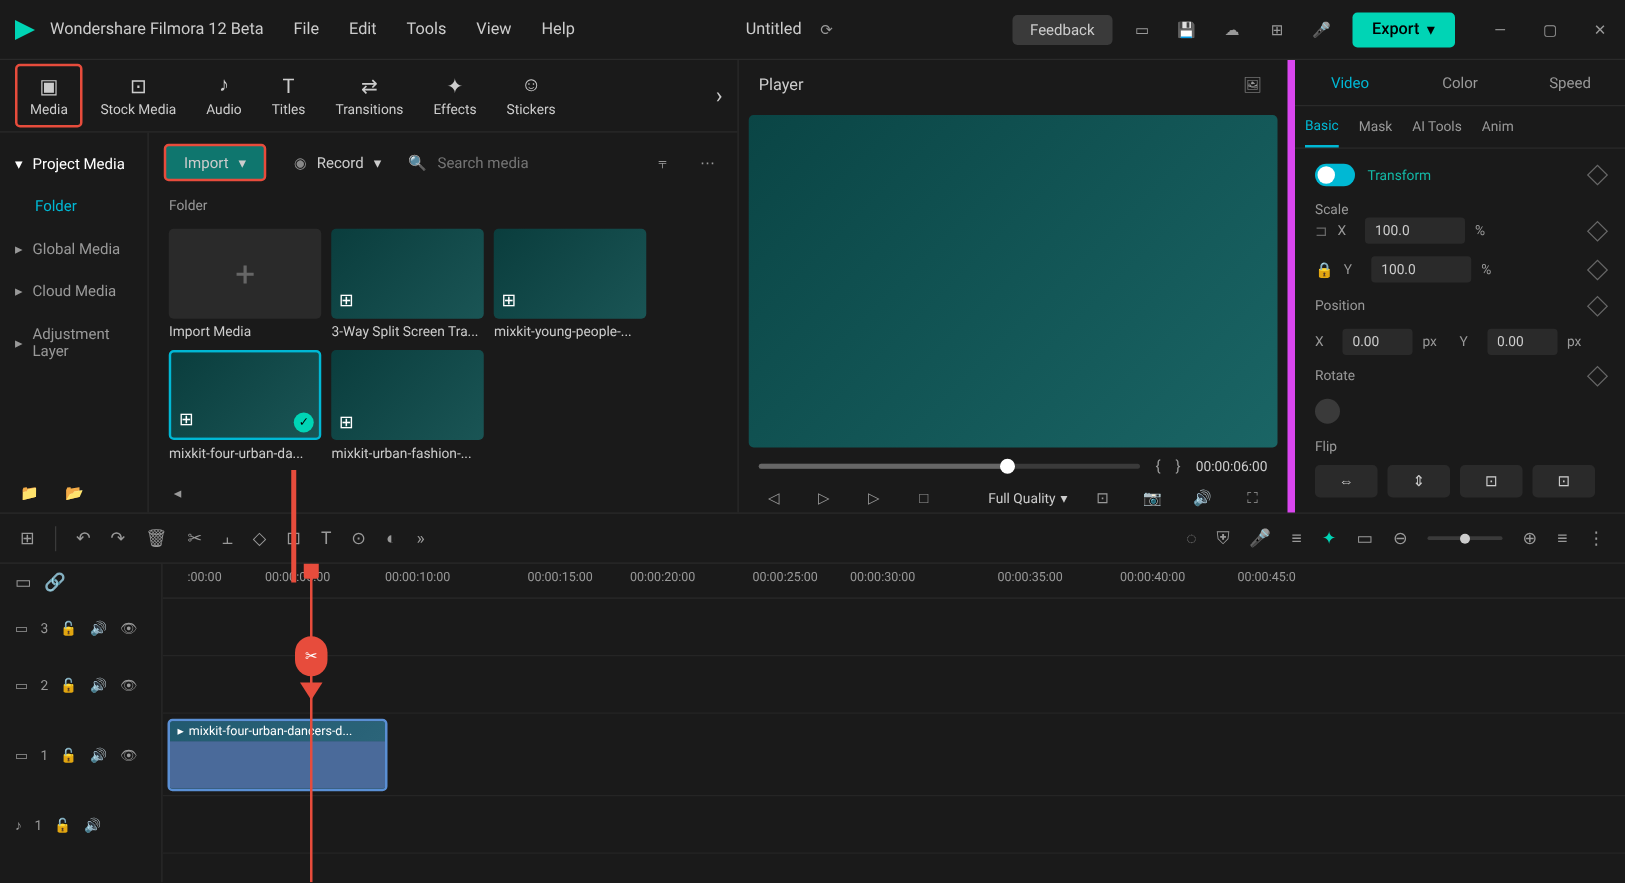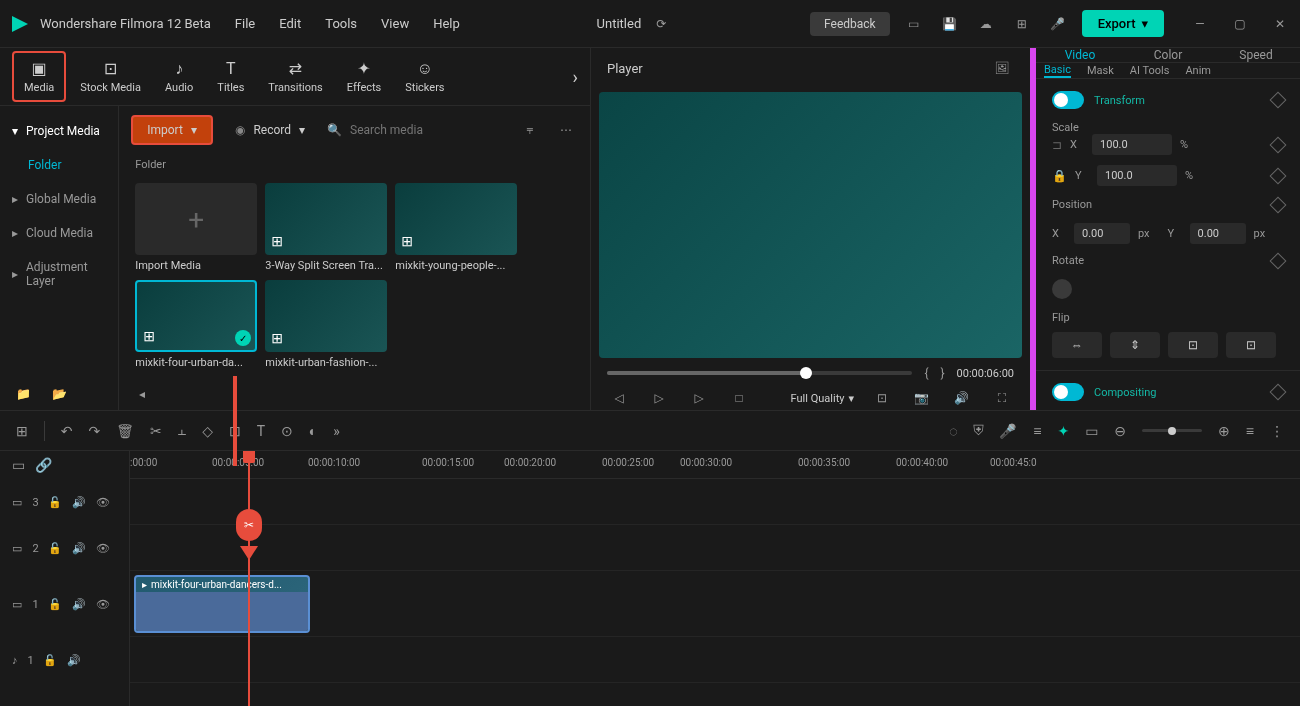--- a/index.html
+++ b/index.html
@@ -24,21 +24,21 @@
 .nav-tab-icon{width:18px;height:18px;display:flex;align-items:center;justify-content:center;font-size:16px}
 .nav-tab-label{font-size:11px;color:#ccc}
 .nav-arrow{margin-left:auto;color:#ccc;font-size:18px;cursor:pointer}
 .media-content{display:flex;flex:1}
 .sidebar{width:160px;border-right:1px solid #2a2a2a;padding:8px 0}
 .sidebar-item{display:flex;align-items:center;padding:10px 12px;cursor:pointer;color:#999;font-size:12px;gap:8px}
 .sidebar-item.active{color:#fff}
 .folder-label{padding:10px 28px;color:#00b8d4;font-size:12px;cursor:pointer}
 .content-panel{flex:1;display:flex;flex-direction:column}
 .toolbar{height:48px;display:flex;align-items:center;padding:0 12px;gap:12px}
-.import-btn{background:#c2410c;border:2px solid #e74c3c;padding:6px 14px;border-radius:4px;display:flex;align-items:center;gap:8px;cursor:pointer;font-size:12px}
+.import-btn{background:#0f766e;border:2px solid #e74c3c;padding:6px 14px;border-radius:4px;display:flex;align-items:center;gap:8px;cursor:pointer;font-size:12px}
 .record-btn{display:flex;align-items:center;gap:8px;cursor:pointer;color:#ccc;font-size:12px;padding:6px 10px}
 .search-area{display:flex;align-items:center;gap:8px;flex:1}
 .search-input{background:transparent;border:none;color:#999;font-size:12px;outline:none;flex:1}
 .folder-header{padding:4px 16px;color:#999;font-size:11px}
 .media-grid{display:flex;flex-wrap:wrap;gap:8px;padding:8px 16px}
 .media-item{width:122px}
 .media-thumb{width:122px;height:72px;background:linear-gradient(135deg,#0a3d3d,#1a5555);border-radius:4px;position:relative;display:flex;align-items:center;justify-content:center}
 .media-thumb.import-thumb{background:#2a2a2a}
 .media-thumb.selected{border:2px solid #00b8d4}
 .media-label{font-size:11px;color:#ccc;margin-top:4px;white-space:nowrap;overflow:hidden;text-overflow:ellipsis}
@@ -347,30 +347,20 @@
         <div style="width:20px;height:20px;border-radius:50%;background:#3a3a3a"></div>
       </div>
       <div class="prop-sublabel" style="margin:12px 0 8px">Flip</div>
       <div class="flip-buttons">
         <div class="flip-btn">⇔</div>
         <div class="flip-btn">⇕</div>
         <div class="flip-btn">⊡</div>
         <div class="flip-btn">⊡</div>
       </div>
     </div>
-    <div class="props-section" style="border-top:1px solid #2a2a2a">
-      <div class="props-row">
-        <div style="display:flex;align-items:center;gap:10px">
-          <div class="toggle"></div>
-          <span class="prop-label">Compositing</span>
-        </div>
-        <div class="keyframe-icon"></div>
-      </div>
-
-    </div>
   </div>
 </div>
 
 <div class="red-arrow-annotation"></div>
 
 <div class="timeline-area">
   <div class="timeline-toolbar">
     <span class="tool-icon">⊞</span>
     <div class="tool-divider"></div>
     <span class="tool-icon">↶</span>
@@ -428,21 +418,21 @@
       </div>
       <div class="track-header">
         <span>♪</span>
         <span>1</span>
         <span>🔓</span>
         <span>🔊</span>
       </div>
     </div>
     <div class="timeline-tracks">
       <div class="ruler">
-        <span class="ruler-mark" style="left:0">:00:00</span>
+        <span class="ruler-mark" style="left:20px">:00:00</span>
         <span class="ruler-mark" style="left:82px">00:00:05:00</span>
         <span class="ruler-mark" style="left:178px">00:00:10:00</span>
         <span class="ruler-mark" style="left:292px">00:00:15:00</span>
         <span class="ruler-mark" style="left:374px">00:00:20:00</span>
         <span class="ruler-mark" style="left:472px">00:00:25:00</span>
         <span class="ruler-mark" style="left:550px">00:00:30:00</span>
         <span class="ruler-mark" style="left:668px">00:00:35:00</span>
         <span class="ruler-mark" style="left:766px">00:00:40:00</span>
         <span class="ruler-mark" style="left:860px">00:00:45:0</span>
       </div>

